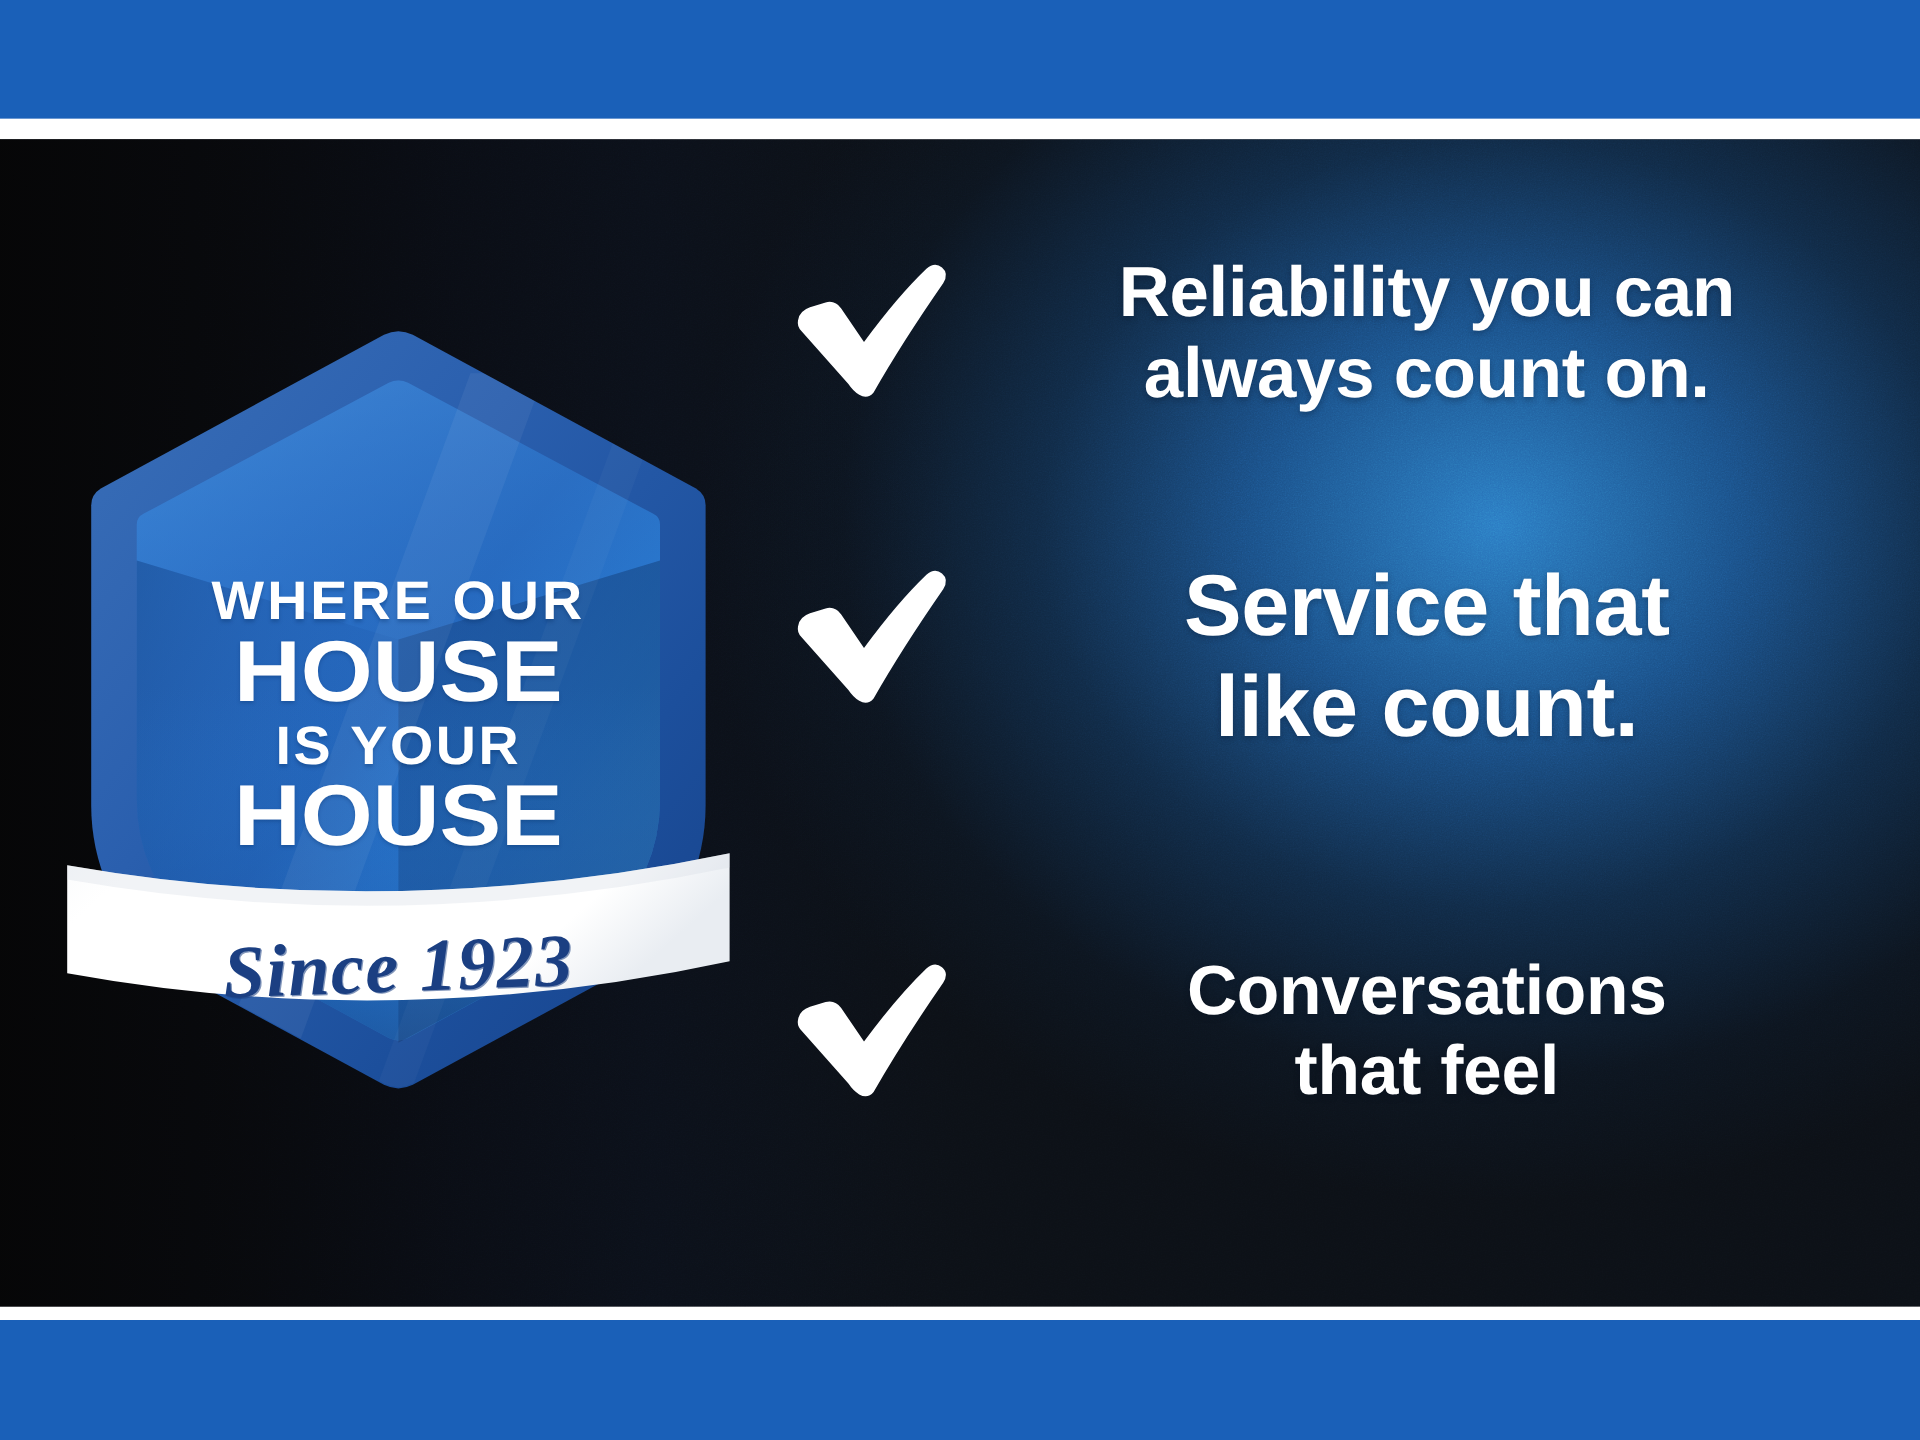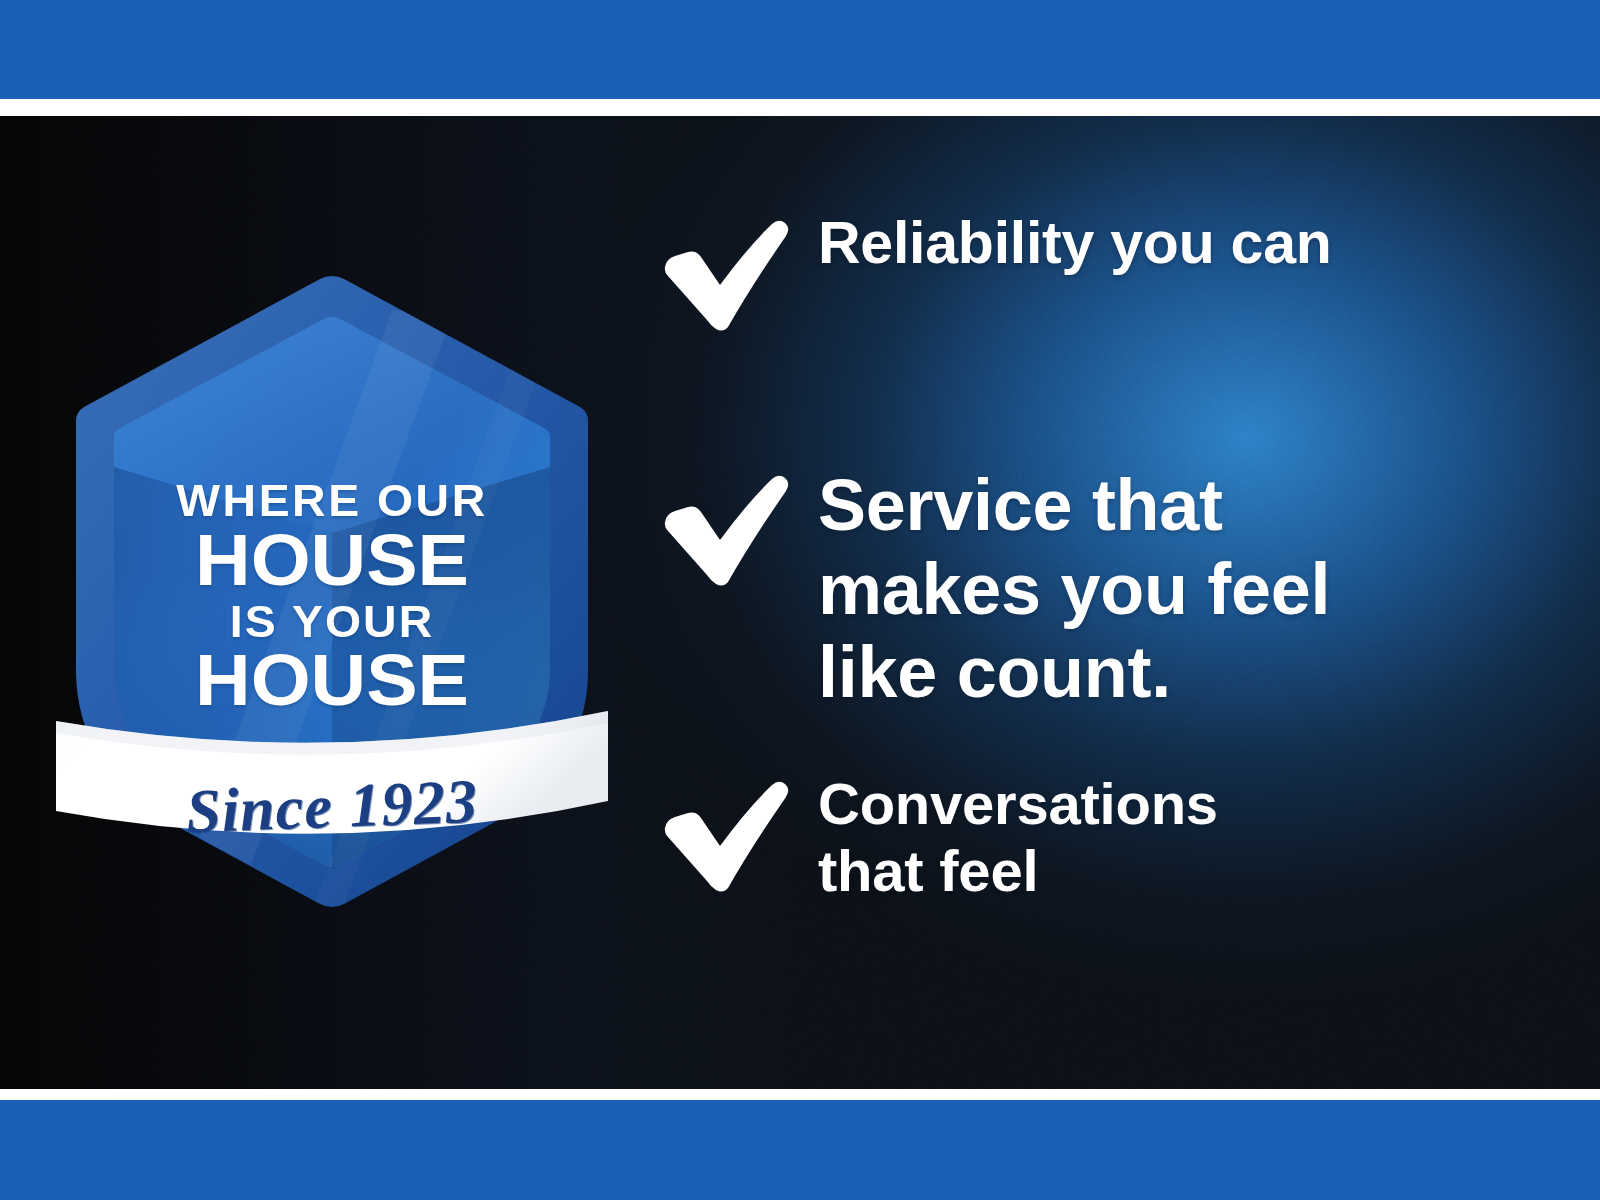--- a/index.html
+++ b/index.html
@@ -134,24 +134,25 @@
     position:absolute;
     left:660px; top:0px;
     width:900px; height:973px;
   }
   .bullet {
     position:absolute;
     left:0;
     width:900px;
     display:flex;
     align-items:flex-start;
+    text-align:center;
   }
   #bullet-0 { top:93px;  }
   #bullet-1 { top:348px; }
-  #bullet-2 { top:654px; }
+  #bullet-2 { top:676px; }
 
   .check-wrap {
     flex:0 0 auto;
     width:158px;
     padding-top:10px;
   }
   .check-wrap svg { display:block; width:132px; height:112px; overflow:visible; }
 
   .bullet-text {
     flex:1 1 auto;
@@ -274,33 +275,33 @@
 
       <div class="bullet" id="bullet-0">
         <div class="check-wrap">
           <svg viewBox="0 0 132 112" xmlns="http://www.w3.org/2000/svg">
             <path d="M5 48 Q6 40 15 37 L28 33 Q36 31 41 38 L60 66 Q88 28 112 5 Q119 -1 125 4 Q131 9 126 17
                      Q92 66 68 108 Q63 114 56 110 Q51 107 47 101 L8 57 Q4 53 5 48 Z" fill="#FFFFFF"></path>
           </svg>
         </div>
         <div class="bullet-text">
           <span class="ln">Reliability you can</span>
+          <span class="ln">always count on.</span>
         </div>
       </div>
 
       <div class="bullet" id="bullet-1">
         <div class="check-wrap">
           <svg viewBox="0 0 132 112" xmlns="http://www.w3.org/2000/svg">
             <path d="M5 48 Q6 40 15 37 L28 33 Q36 31 41 38 L60 66 Q88 28 112 5 Q119 -1 125 4 Q131 9 126 17
                      Q92 66 68 108 Q63 114 56 110 Q51 107 47 101 L8 57 Q4 53 5 48 Z" fill="#FFFFFF"></path>
           </svg>
         </div>
         <div class="bullet-text">
           <span class="ln">Service that</span>
-          <span class="ln">makes you feel</span>
           <span class="ln">like count.</span>
         </div>
       </div>
 
       <div class="bullet" id="bullet-2">
         <div class="check-wrap">
           <svg viewBox="0 0 132 112" xmlns="http://www.w3.org/2000/svg">
             <path d="M5 48 Q6 40 15 37 L28 33 Q36 31 41 38 L60 66 Q88 28 112 5 Q119 -1 125 4 Q131 9 126 17
                      Q92 66 68 108 Q63 114 56 110 Q51 107 47 101 L8 57 Q4 53 5 48 Z" fill="#FFFFFF"></path>
           </svg>

